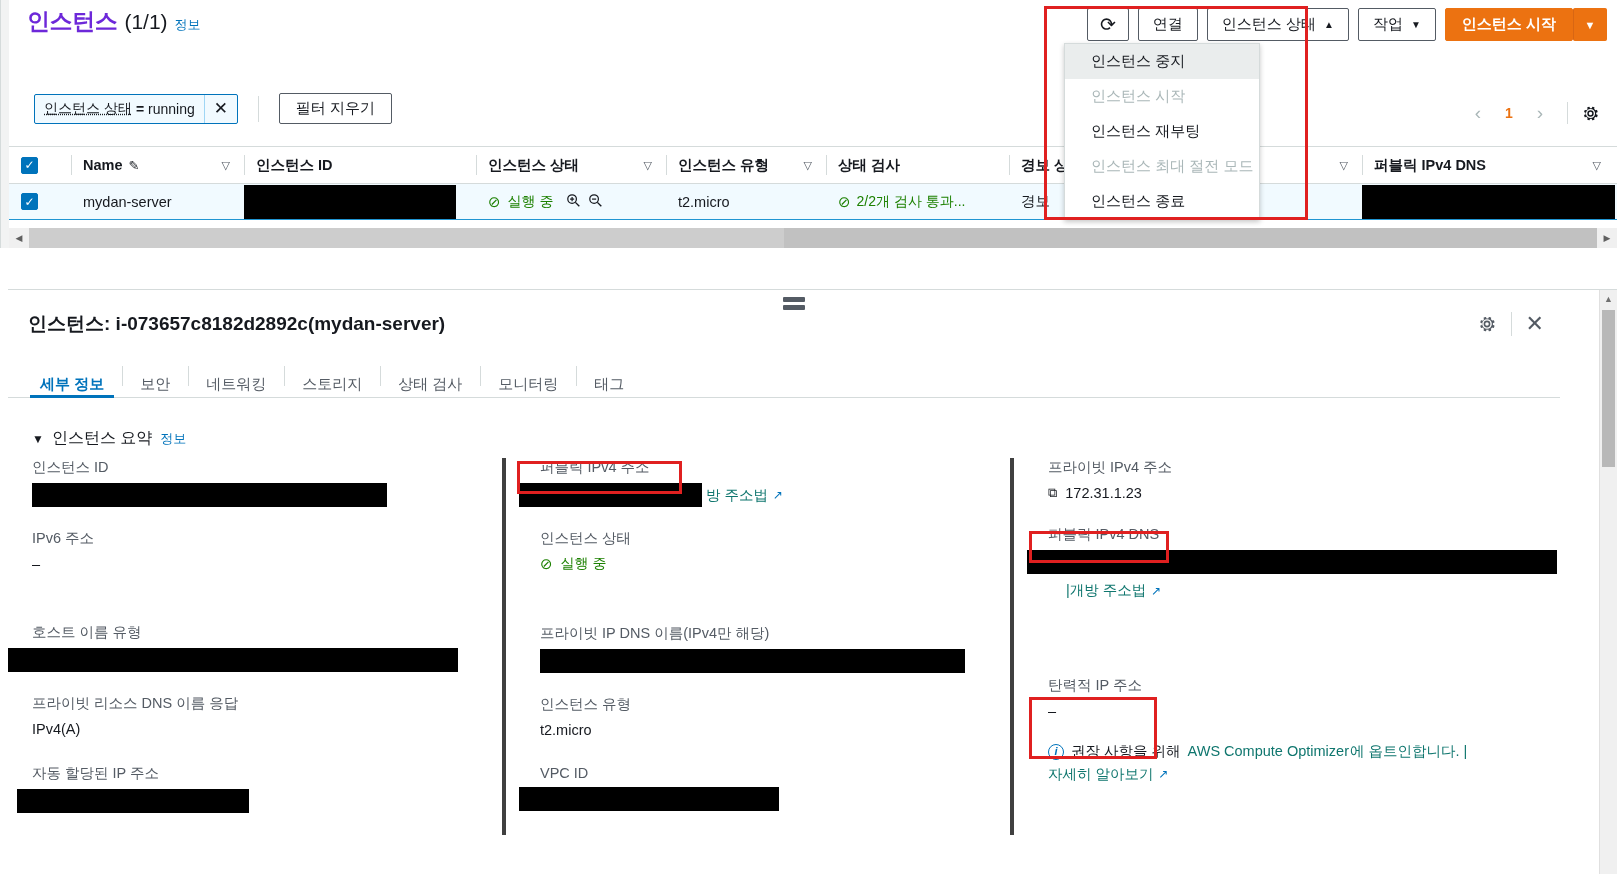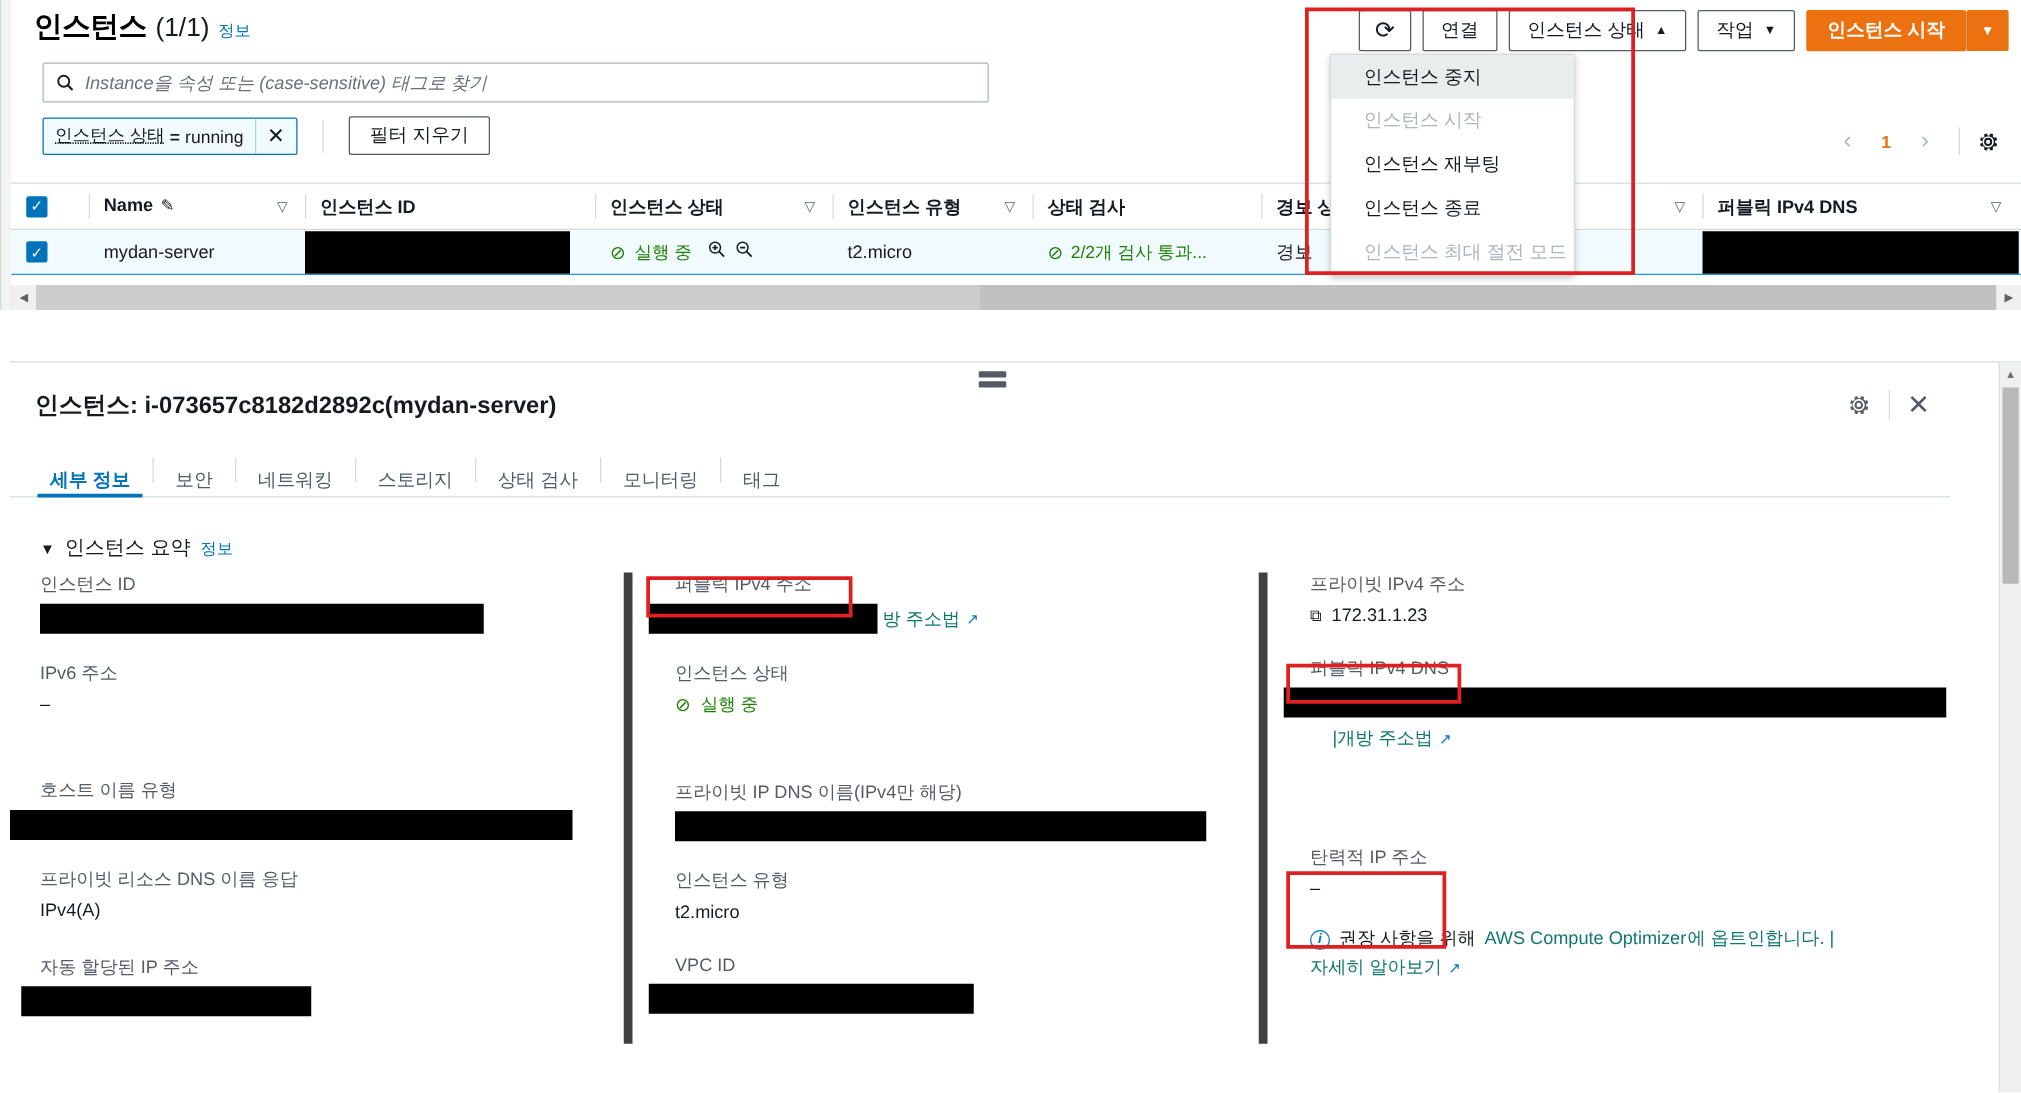--- a/index.html
+++ b/index.html
@@ -21,21 +21,21 @@
   .list-inner {
     position: absolute; left: 8px; top: 0; right: 0; bottom: 0;
     background: #ffffff;
   }
 
   
   .heading-row {
     position: absolute; left: 18px; top: 6px;
     display: flex; align-items: baseline; gap: 7px;
   }
-  .heading-title { font-size: 23px; font-weight: bold; letter-spacing: -0.4px; color: #000000; }
+  .heading-title { font-size: 23px; font-weight: bold; letter-spacing: -0.4px; color: #6d28d9; }
   .heading-count { font-size: 21px; font-weight: normal; color: #16191f; }
   .heading-info { font-size: 13px; color: #0073bb; text-decoration: none; cursor: pointer; }
 
   
   .toolbar { position: absolute; right: 10px; top: 8px; display: flex; align-items: stretch; gap: 9px; height: 33px; z-index: 30; }
   .btn {
     background: #ffffff; border: 1px solid #545b64; border-radius: 2px;
     color: #16191f; font-size: 15px; padding: 0 14px;
     display: flex; align-items: center; justify-content: center; gap: 8px;
     cursor: pointer; white-space: nowrap; height: 33px;
@@ -169,21 +169,21 @@
   .tabs-underline { position: absolute; left: 0; right: 57px; top: 107px; height: 1px; background: #d5dbdb; }
 
   
   .summary-head { position: absolute; left: 24px; top: 138px; display: flex; align-items: center; gap: 8px; }
   .caret-down { font-size: 12px; color: #16191f; cursor: pointer; }
   .summary-title { font-size: 16px; font-weight: normal; color: #16191f; }
   .summary-info { font-size: 13px; color: #0073bb; cursor: pointer; }
 
   .cols { position: absolute; left: 24px; top: 168px; right: 60px; display: flex; }
   .col { flex: 1; position: relative; }
-  .col.mid, .col.right { border-left: 7px solid #404040; padding-left: 34px; }
+  .col.mid, .col.right { border-left: 4px solid #404040; padding-left: 34px; }
   .field { margin-bottom: 22px; }
   .f-label { font-size: 14.5px; color: #545b64; margin-bottom: 6px; }
   .f-value { font-size: 14.5px; color: #16191f; display: flex; align-items: center; gap: 8px; min-height: 20px;}
   .f-redact { background: #000; height: 24px; }
   .link { color: #0f766e; cursor: pointer; }
   .ext { color: #0073bb; font-size: 12px; }
   .copy-ic { color: #16191f; font-size: 13px; cursor: pointer; }
   .info-ic {
     display:inline-flex; align-items:center; justify-content:center;
     width: 16px; height: 16px; border: 1.6px solid #0073bb; border-radius: 50%;
@@ -237,37 +237,28 @@
       <div class="dropdown">
         <div class="dd-item hover">
           <span>인스턴스 중지</span>
         </div>
         <div class="dd-item disabled">
           <span>인스턴스 시작</span>
         </div>
         <div class="dd-item">
           <span>인스턴스 재부팅</span>
         </div>
+        <div class="dd-item disabled">
+          <span>인스턴스 최대 절전 모드</span>
+        </div>
         <div class="dd-item">
           <span>인스턴스 종료</span>
         </div>
-        <div class="dd-item disabled">
-          <span>인스턴스 최대 절전 모드</span>
-        </div>
-      </div>
-
-      <div class="searchbar">
-        <span class="mag">
-          <svg width="14" height="14" viewBox="0 0 14 14">
-            <circle cx="6" cy="6" r="4.4" fill="none" stroke="#16191f" stroke-width="1.5"></circle>
-            <line x1="9.2" y1="9.2" x2="13" y2="13" stroke="#16191f" stroke-width="1.7"></line>
-          </svg>
-        </span>
-        <span class="search-ph">Instance을 속성 또는 (case-sensitive) 태그로 찾기</span>
-      </div>
+      </div>
+
 
       <div class="filter-row">
         <div class="token">
           <span class="token-label">
             <span class="k">인스턴스 상태</span>
             <span style="margin:0 4px;font-weight:bold;">=</span>
             <span>running</span>
           </span>
           <span class="token-x">✕</span>
         </div>

